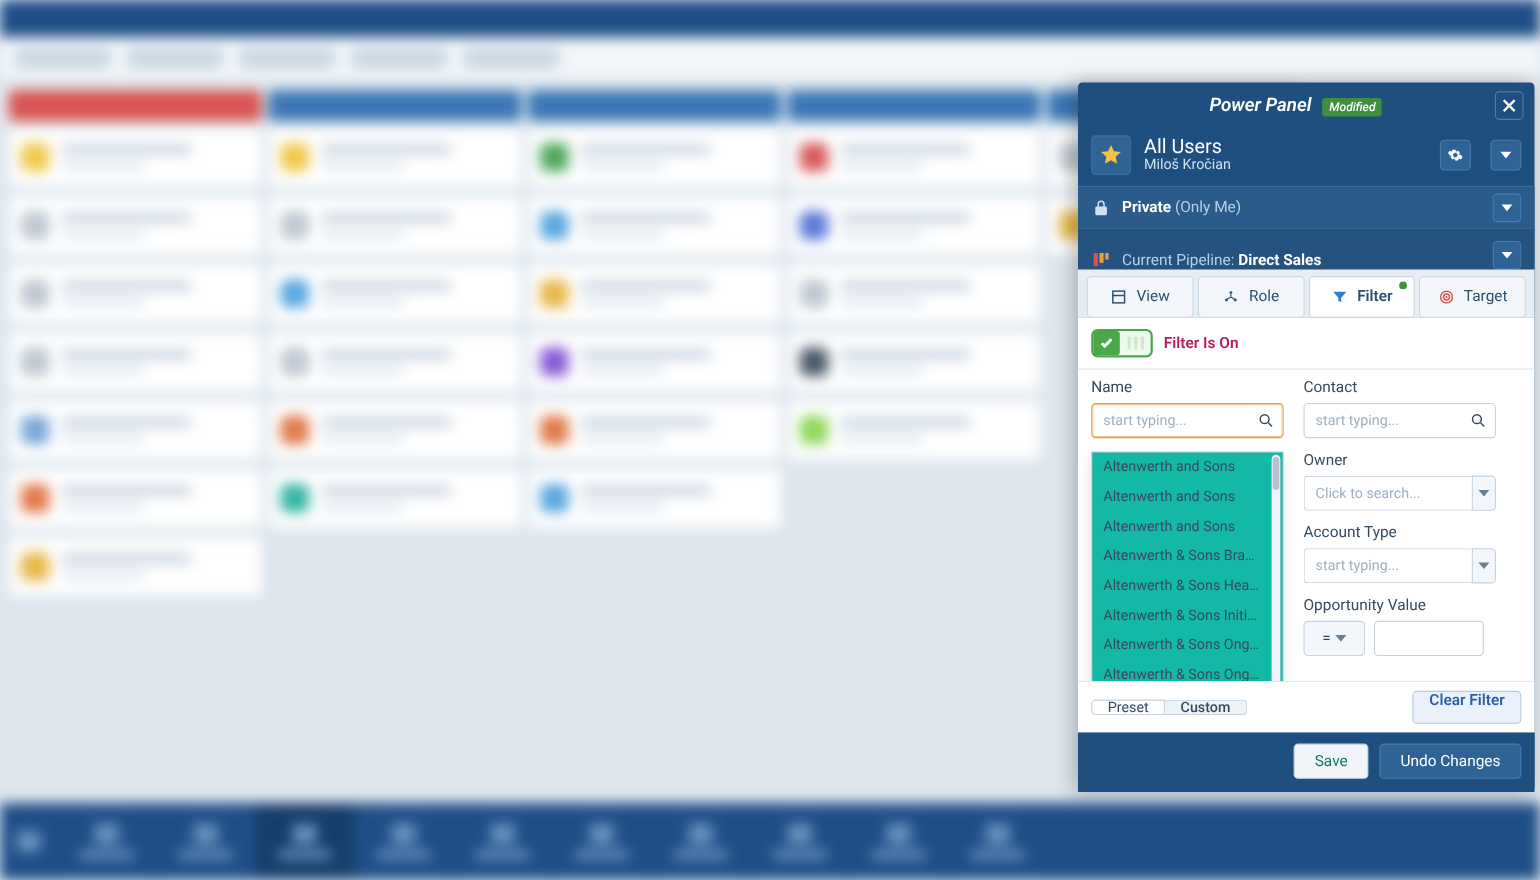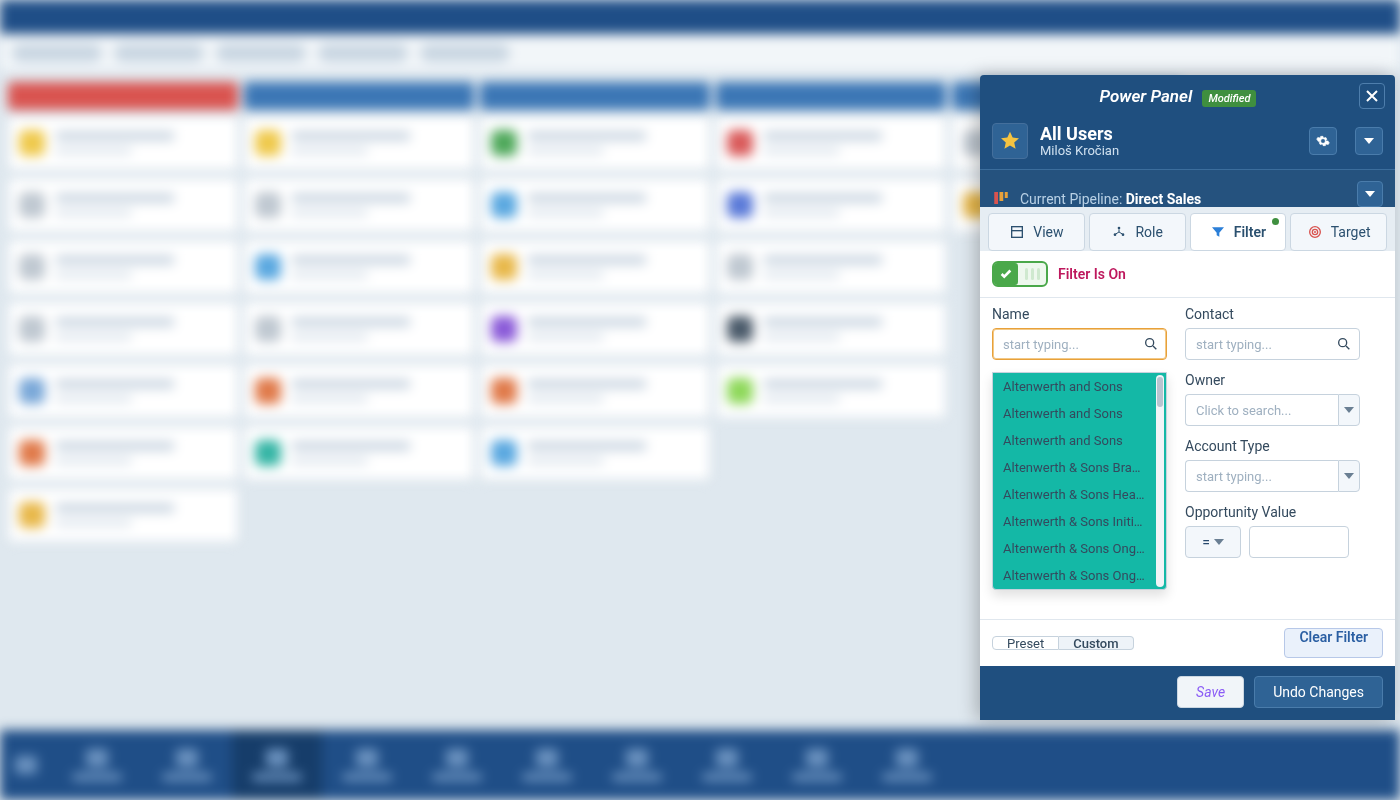--- a/index.html
+++ b/index.html
@@ -31,21 +31,21 @@
   }
   .panel-header { display:flex; align-items:center; height:42px; padding:0 10px 0 17px;font-style:italic; }
   .panel-header h1 { flex:1; text-align:center; font-size:17px; font-weight:600; }
   .badge-mod { background:#3f8f3f; color:#fff; font-size:11px; padding:2px 6px; border-radius:3px; margin-left:6px; font-weight:500; }
   .close-x { width:26px; height:26px; border:1px solid #4e7eac; border-radius:4px; display:flex; align-items:center; justify-content:center; cursor:pointer; color:#fff; }
   .close-x svg { width:14px; height:14px; }
 
   .profile-row { display:flex; align-items:center; padding:6px 12px 10px; gap:12px; }
   .star-sq { width:36px; height:36px; background:#2f6395; border:1px solid #446f9c; border-radius:4px; display:flex; align-items:center; justify-content:center; }
   .star-sq svg { width:22px; height:22px; fill:#f5c341; }
-  .profile-text .t1 { font-size:18px; font-weight:700; line-height:1.1; }
+  .profile-text .t1 { font-size:18px; font-weight:400; line-height:1.1; }
   .profile-text .t2 { font-size:13px; color:#cfe0ef; }
   .profile-row .spacer { flex:1; }
   .sq-btn { width:28px; height:28px; background:#2f6395; border:1px solid #4a7cab; border-radius:4px; display:flex; align-items:center; justify-content:center; cursor:pointer; color:#fff; }
   .sq-btn svg { width:14px; height:14px; stroke:#fff; fill:#fff; }
 
   .section-row { display:flex; align-items:center; height:38px; padding:0 12px; background:#2a5b8b; border-top:1px solid #3b6d9c; gap:10px; font-size:14px; }
   .section-row.darker { background:#25527e;align-items:flex-end; }
   .section-row .ic { width:18px; height:18px; display:flex; align-items:center; justify-content:center; }
   .section-row .txt { flex:1; }
   .section-row .txt .muted { color:#b8d0e5; }
@@ -100,21 +100,21 @@
   .num-input { width:100px; height:32px; border:1px solid #c6d2dd; border-radius:4px; background:#fff; }
 
   .footer-row1 { display:flex; align-items:center; gap:0; padding:8px 12px; border-top:1px solid #e0e7ee; background:#fff; color:#344a5e;}
   .seg { height:14px; padding:0 14px; border:1px solid #c6d2dd; display:flex; align-items:center; font-size:13px; cursor:pointer; }
   .seg.left { border-radius:4px 0 0 4px; background:#fff; }
   .seg.right { border-radius:0 4px 4px 0; border-left:none; background:#eef3f8; font-weight:500;}
   .clear-btn { margin-left:auto; height:30px; padding:0 14px; border:1px solid #b7c8e8; background:#eaf1fb; color:#2b5fa3; border-radius:4px; font-weight:600; cursor:pointer; }
 
   .footer-row2 { display:flex; gap:10px; justify-content:flex-end; padding:10px 12px 12px; background:#1f4f7f; }
   .btn { height:32px; padding:0 18px; border-radius:4px; font-size:14px; cursor:pointer; border:1px solid transparent; }
-  .btn-save { background:#f1f5f9; color:#8b5cf6; border-color:#cbd7e2;font-style:italic; }
+  .btn-save { background:#f1f5f9; color:#0f766e; border-color:#cbd7e2; }
   .btn-undo { background:#2f6395; color:#fff; border-color:#4a7cab; }
 
   .caret-down { width:0; height:0; border-left:5px solid transparent; border-right:5px solid transparent; border-top:6px solid currentColor; }
 </style>
 </head>
 <body>
 
 <div class="bg-blur">
   <div class="topbar"></div>
   <div class="toolbar">
@@ -398,20 +398,33 @@
     <div class="sq-btn">
       <svg viewBox="0 0 24 24">
           <path fill="#fff" d="M12 8a4 4 0 100 8 4 4 0 000-8zm9 4a7 7 0 01-.1 1.2l2 1.6-2 3.4-2.4-.8a7 7 0 01-2 .1l-.4 2.5h-4l-.4-2.5a7 7 0 01-2-.1l-2.4.8-2-3.4 2-1.6A7 7 0 013 12a7 7 0 01.1-1.2l-2-1.6 2-3.4 2.4.8a7 7 0 012-.1L8 4h4l.4 2.5a7 7 0 012 .1l2.4-.8 2 3.4-2 1.6c.1.4.2.8.2 1.2z"></path>
         </svg>
     </div>
     <div class="sq-btn" style="margin-left:6px;">
       <span class="caret-down"></span>
     </div>
   </div>
 
+  <div class="section-row">
+    <div class="ic">
+      <svg viewBox="0 0 24 24" width="16" height="16">
+          <path fill="#cfe0ef" d="M12 2a5 5 0 00-5 5v3H6a2 2 0 00-2 2v8a2 2 0 002 2h12a2 2 0 002-2v-8a2 2 0 00-2-2h-1V7a5 5 0 00-5-5zm-3 8V7a3 3 0 016 0v3H9z"></path>
+        </svg>
+    </div>
+    <div class="txt">
+      <b>Private</b> <span class="muted">(Only Me)</span>
+    </div>
+    <div class="caret-btn">
+        <span class="caret-down" style="color:#fff"></span>
+      </div>
+  </div>
 
   <div class="section-row darker">
     <div class="ic">
       <svg viewBox="0 0 24 24" width="18" height="18">
           <rect x="3" y="4" width="5" height="16" fill="#d9534f"></rect>
           <rect x="10" y="4" width="5" height="12" fill="#e8a13a"></rect>
           <rect x="17" y="4" width="4" height="8" fill="#e8a13a"></rect>
         </svg>
     </div>
     <div class="txt">

